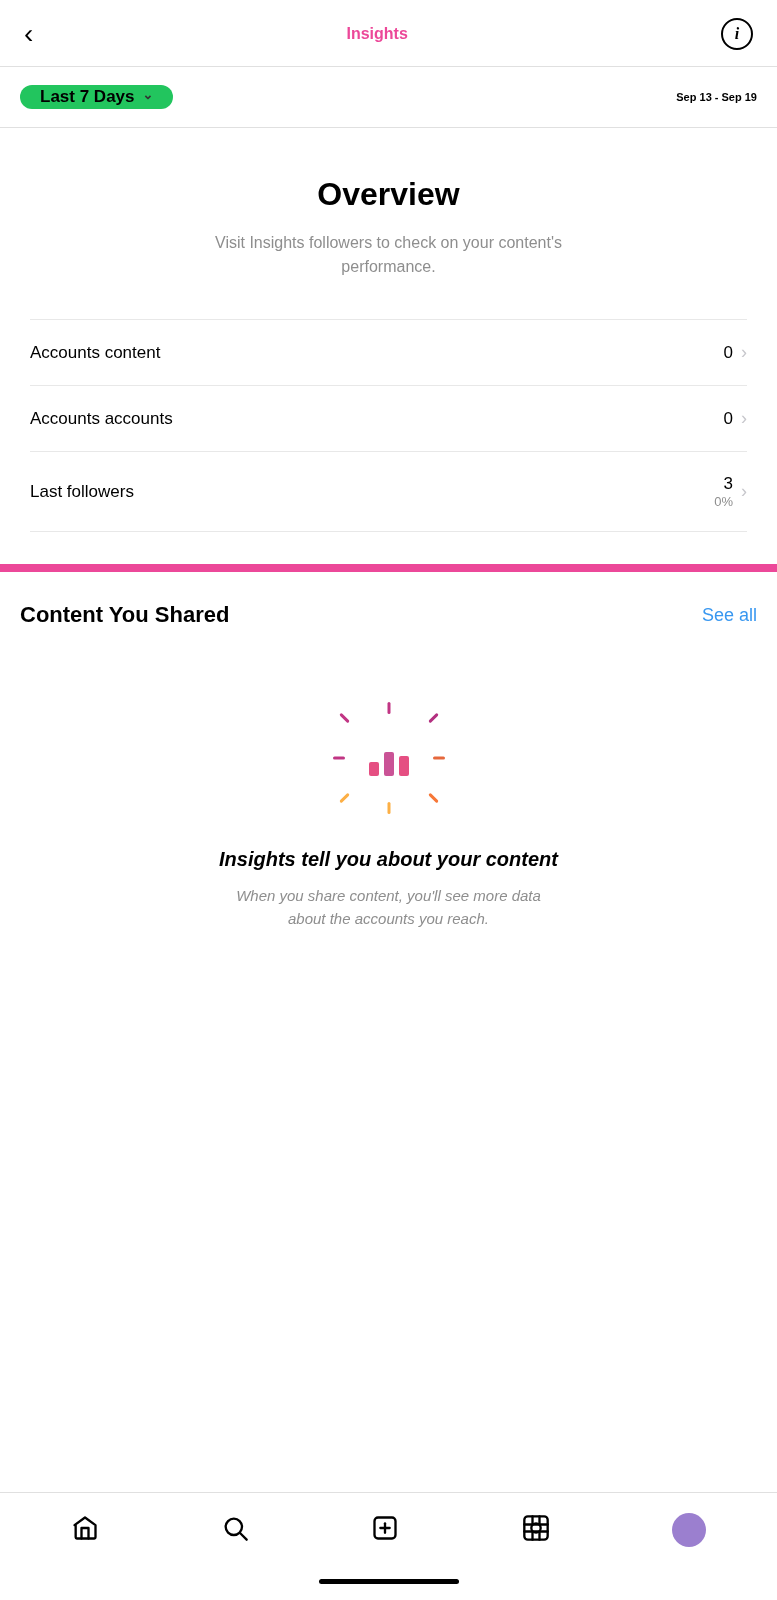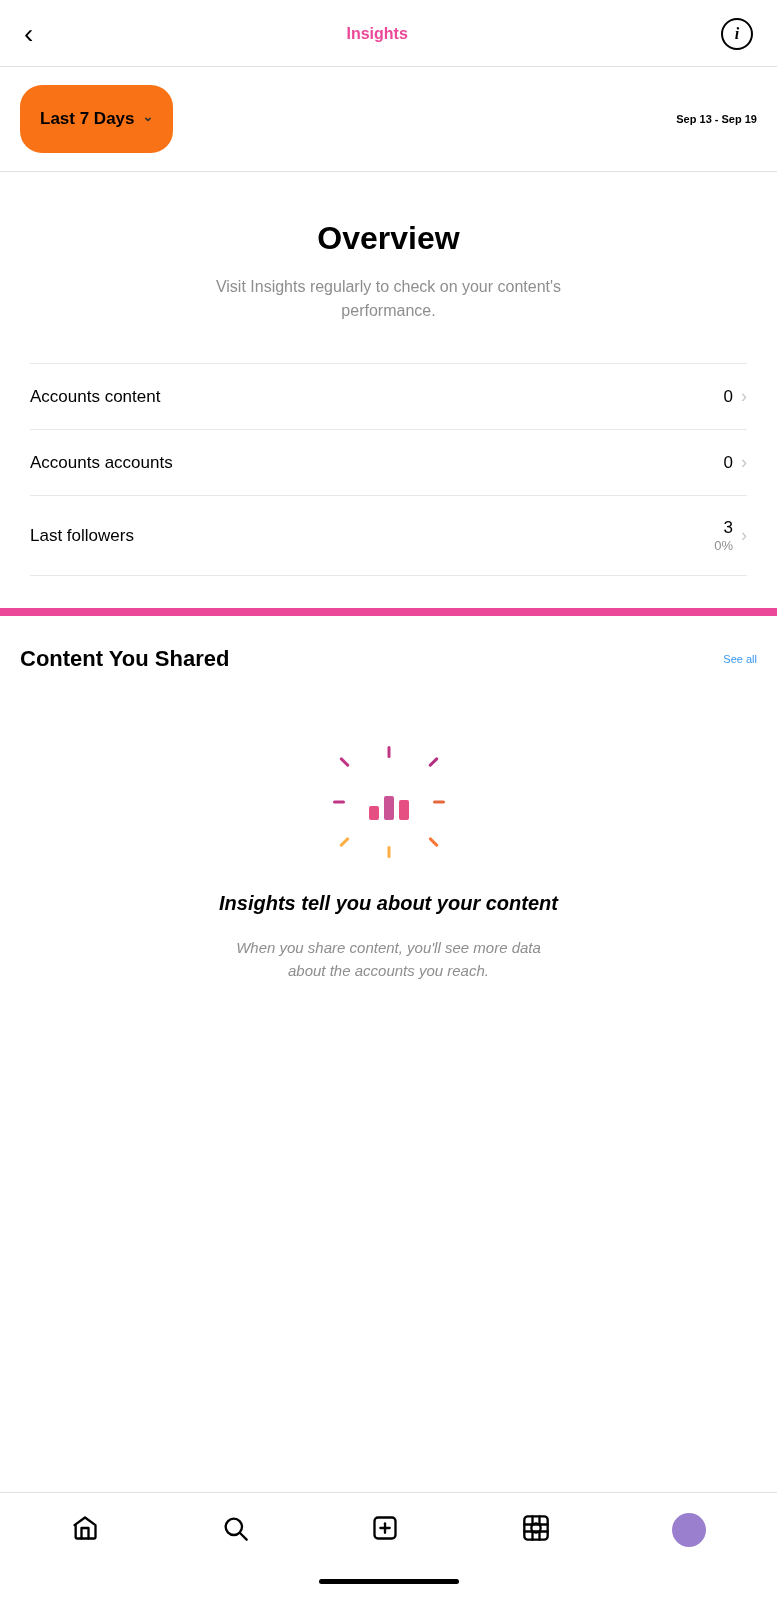--- a/index.html
+++ b/index.html
@@ -60,24 +60,24 @@
       align-items: center;
       justify-content: space-between;
       padding: 18px 20px;
       border-bottom: 1px solid #e0e0e0;
     }
 
     .filter-button {
       display: flex;
       align-items: flex-start;
       gap: 8px;
-      background: #f97316;
+      background: #22c55e;
       border: none;
       border-radius: 22px;
-      padding: 24px 20px;
+      padding: 2px 20px;
       font-size: 17px;
       font-weight: 600;
       color: #000;
       cursor: pointer;
     }
 
     .filter-chevron {
       font-size: 13px;
       color: #333;
     }
@@ -171,21 +171,21 @@
       gap: 32px;
     }
 
     .content-title {
       font-size: 22px;
       font-weight: 800;
       color: #000;
     }
 
     .see-all-link {
-      font-size: 11px;
+      font-size: 18px;
       color: #3897f0;
       cursor: pointer;
       text-decoration: none;
     }
 
     
     .empty-state {
       display: flex;
       flex-direction: column;
       align-items: center;
@@ -237,21 +237,20 @@
       font-weight: 700;
       color: #000;
       margin-bottom: 14px;
     }
 
     .empty-state-text {
       font-size: 15px;
       color: #8e8e8e;
       line-height: 1.5;
       max-width: 340px;
-      margin-top: 8px;
     }
 
     
     .bottom-nav {
       display: flex;
       align-items: center;
       justify-content: space-around;
       padding: 16px 10px 28px;
       border-top: 1px solid #e0e0e0;
       background: #fff;
@@ -307,21 +306,21 @@
 <div class="filter-bar">
   <button class="filter-button">
     <span>Last 7 Days</span>
     <span class="filter-chevron">⌄</span>
   </button>
   <span class="date-range">Sep 13 - Sep 19</span>
 </div>
 
 <div class="overview-section">
   <h1 class="overview-title">Overview</h1>
-  <p class="overview-subtitle">Visit Insights regularly to check on your content's performance.</p>
+  <p class="overview-subtitle">Visit Insights followers to check on your content's performance.</p>
 
   <div class="stats-list">
 
     <div class="stat-row">
       <span class="stat-label">Accounts content</span>
       <div class="stat-right">
         <div class="stat-value-group">
           <span class="stat-value">0</span>
         </div>
         <span class="chevron-right">›</span>

